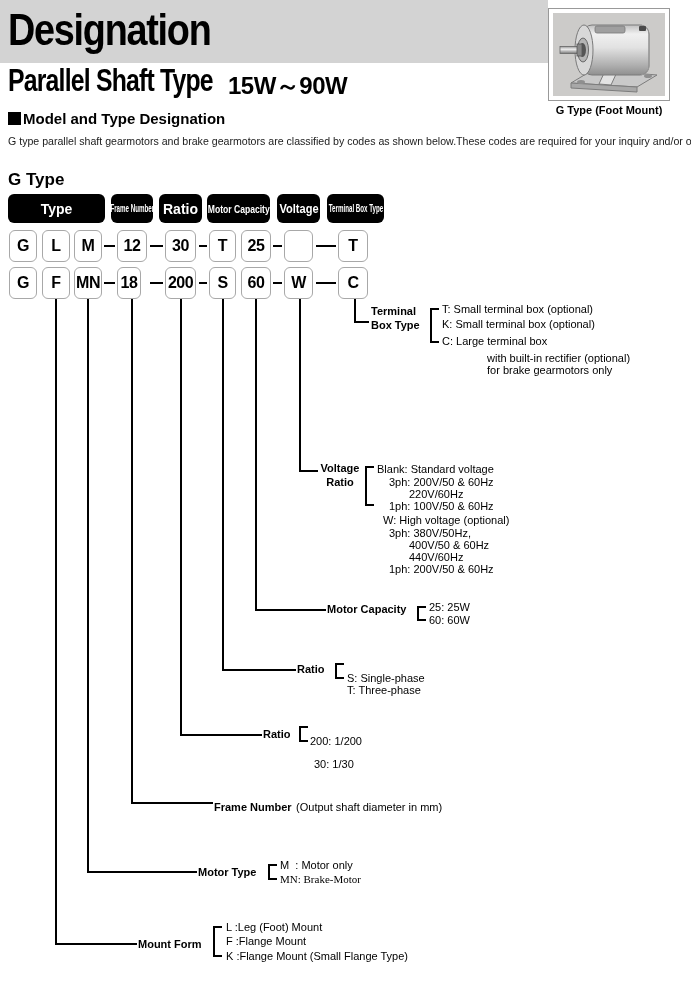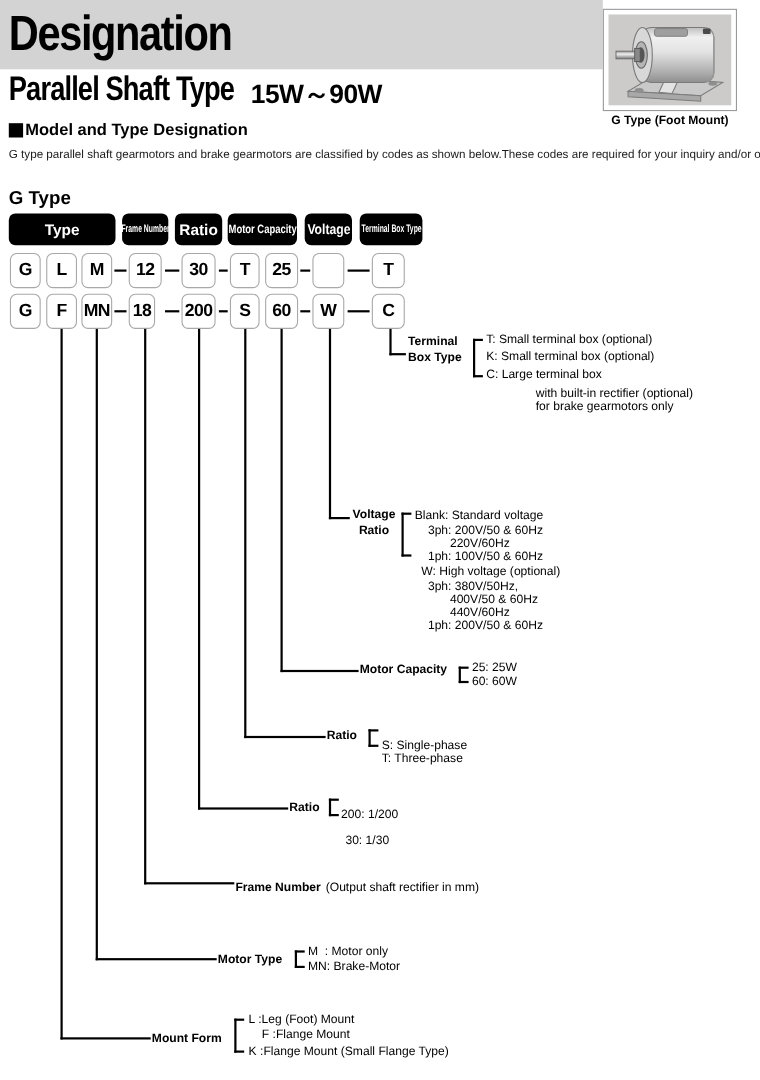--- a/index.html
+++ b/index.html
@@ -190,27 +190,27 @@
   <div class="abs itm" style="left:347px;top:658px;margin-top:26px;">T: Three-phase</div>
   <div class="abs itm" style="left:347px;top:672px;">S: Single-phase</div>
 
   <div class="abs lbl" style="left:263px;top:728px;">Ratio</div>
   <div class="abs bracket" style="left:299px;top:726px;height:16px;"></div>
   <div class="abs itm" style="left:314px;top:721px;margin-top:37px;">30: 1/30</div>
   <div class="abs itm" style="left:310px;top:735px;">200: 1/200</div>
 
   <div class="abs" style="left:214px;top:797px;white-space:nowrap;">
     <span class="lbl">Frame Number</span>
-    <span class="itm" style="position:static;">(Output shaft rectifier in mm)</span>
+    <span class="itm" style="position:static;">(Output shaft diameter in mm)</span>
   </div>
 
   <div class="abs lbl" style="left:198px;top:866px;">Motor Type</div>
   <div class="abs bracket" style="left:268px;top:864px;height:16px;"></div>
   <div class="abs itm" style="left:280px;top:859px;">M  : Motor only</div>
-  <div class="abs itm" style="left:280px;top:873px;">MN: Brake-Motor</div>
+  <div class="abs itm" style="left:280px;top:873px;font-family:Liberation Serif, serif;">MN: Brake-Motor</div>
 
   <div class="abs lbl" style="left:138px;top:938px;">Mount Form</div>
   <div class="abs bracket" style="left:213px;top:926px;height:31px;"></div>
   <div class="abs itm" style="left:226px;top:921px;">L :Leg (Foot) Mount</div>
-  <div class="abs itm" style="left:238px;top:935px;">F :Flange Mount</div>
+  <div class="abs itm" style="left:226px;top:935px;">F :Flange Mount</div>
   <div class="abs itm" style="left:226px;top:950px;">K :Flange Mount (Small Flange Type)</div>
 
 </div>
 
 </body></html>

